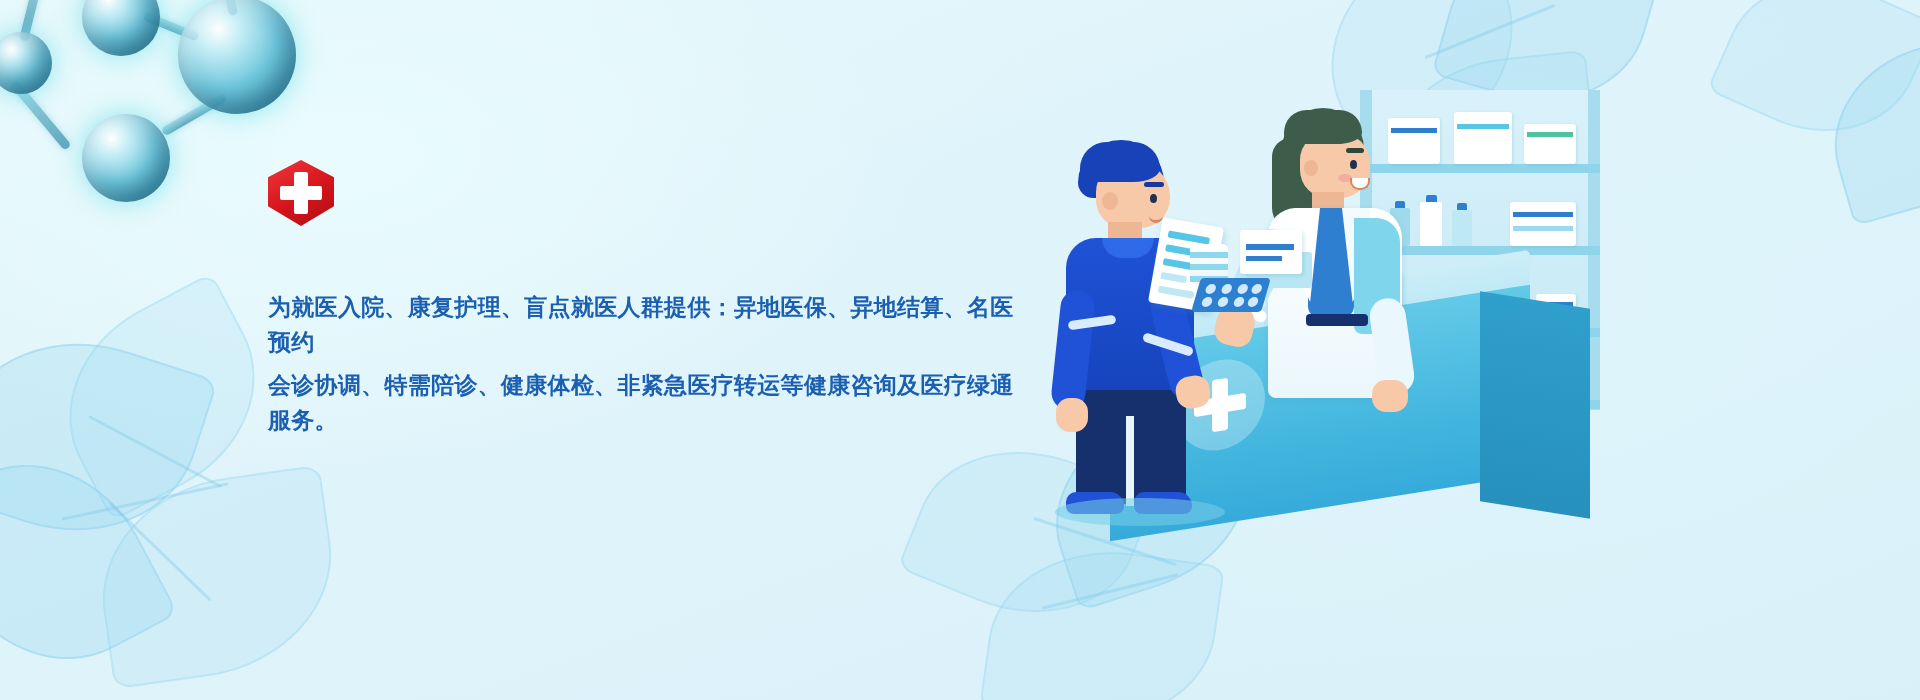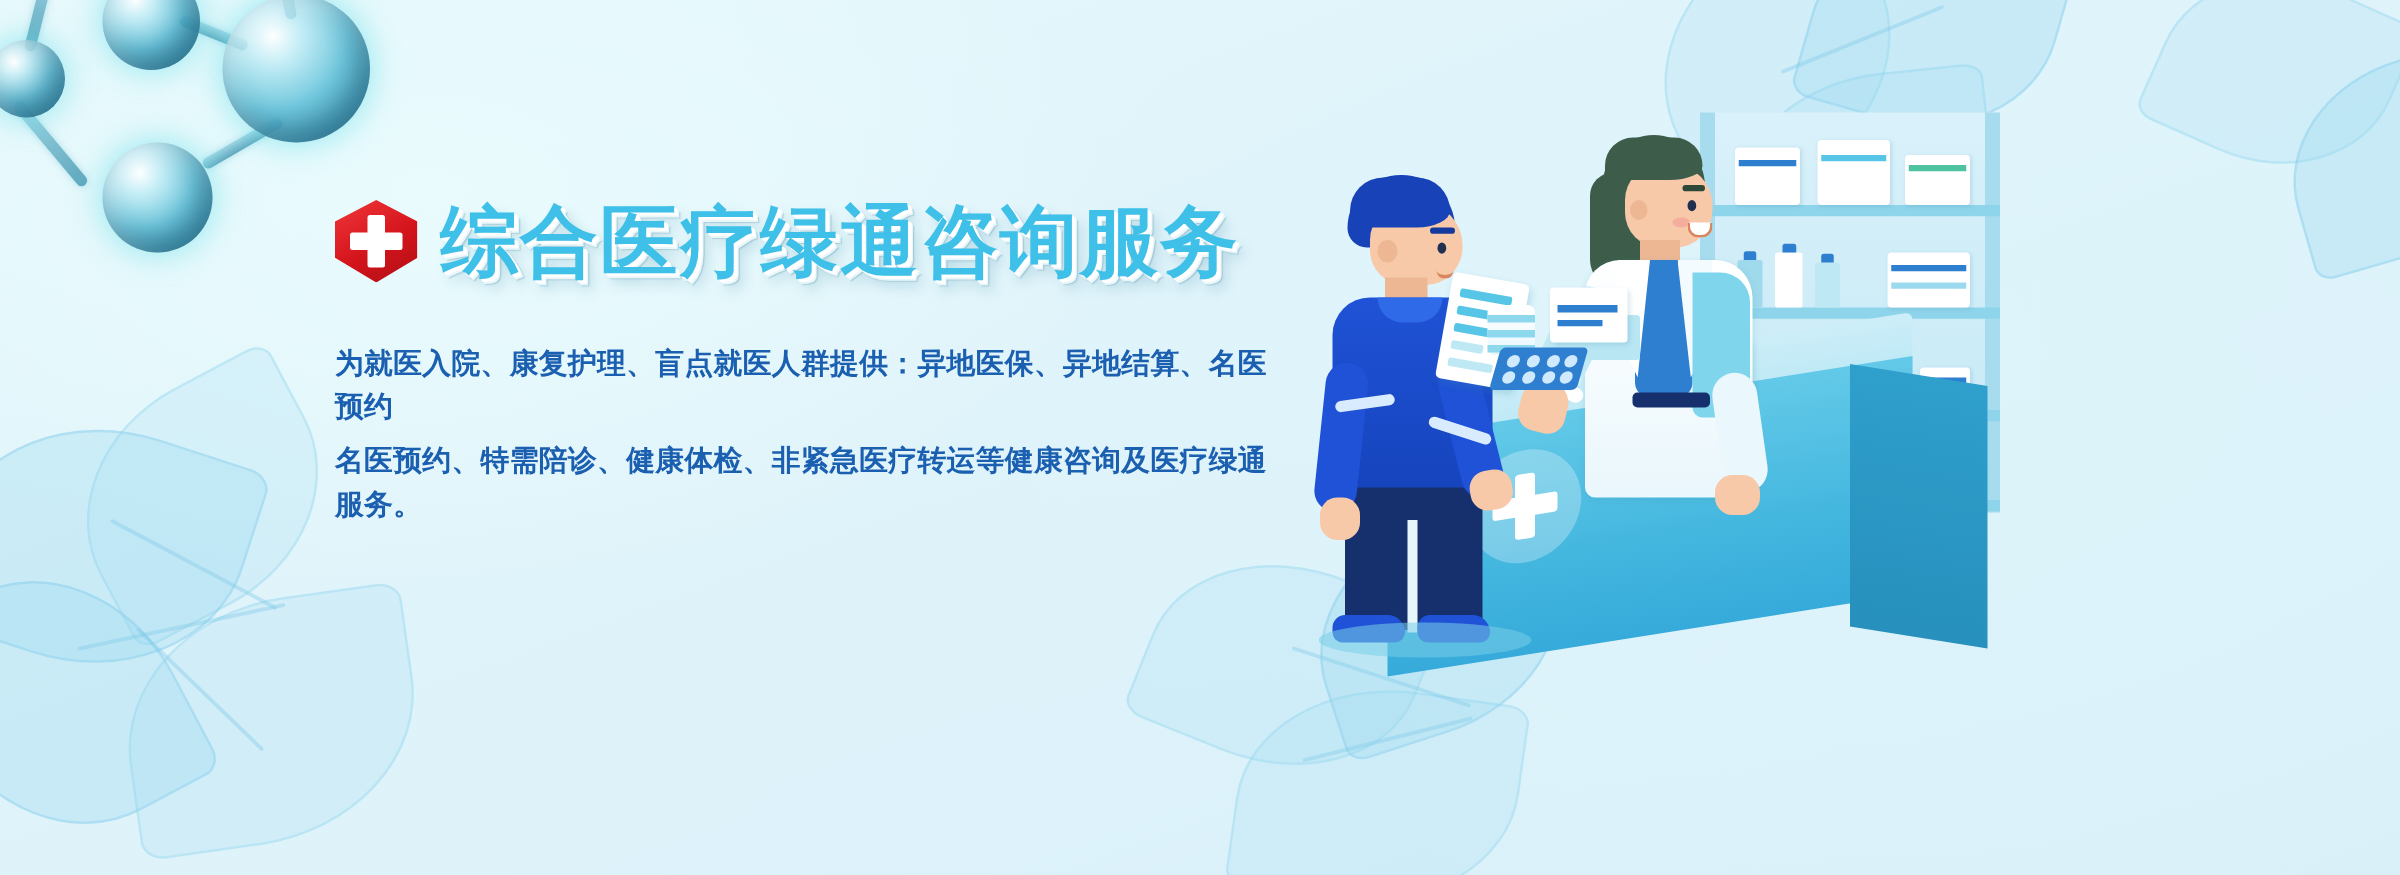--- a/index.html
+++ b/index.html
@@ -72,21 +72,21 @@
     display:flex;align-items:center;justify-content:center;
     color:#ffffff;font-size:29px;font-weight:bold;letter-spacing:5px;
     box-shadow:5px 6px 9px rgba(75,145,175,.32);
     cursor:pointer;
     font-family:"DejaVu Sans","Liberation Sans",sans-serif;
   }
   .pill.c0{background:linear-gradient(180deg,#35b4e2,#1e9ed2);}
   .pill.c1{background:linear-gradient(180deg,#58d4ee,#3fc4e4);}
   .pill.c2{background:linear-gradient(180deg,#35b4e2,#1e9ed2);}
 
-  #desc{margin-top:38px;}
+  #desc{margin-top:54px;}
   #desc p{
     margin:0 0 8px 0;
     font-size:23px;line-height:1.52;font-weight:bold;color:#1b5fb0;
     letter-spacing:.3px;
     font-family:"DejaVu Sans","Liberation Sans",sans-serif;
   }
 
   
   #illu{position:absolute;left:960px;top:0;width:960px;height:700px;}
 
@@ -253,27 +253,26 @@
   </div>
 
   <div id="textblock">
 
     <div id="titlerow">
       <div id="cross-badge">
         <div class="shield"></div>
         <div class="v"></div>
         <div class="h"></div>
       </div>
-      <div id="maintitle">综合医疗绿通咨询服务</div>
     </div>
 
 
     <div id="desc">
       <p>为就医入院、康复护理、盲点就医人群提供：异地医保、异地结算、名医预约</p>
-      <p>名医预约、特需陪诊、健康体检、非紧急医疗转运等健康咨询及医疗绿通服务。</p>
+      <p>会诊协调、特需陪诊、健康体检、非紧急医疗转运等健康咨询及医疗绿通服务。</p>
     </div>
 
   </div>
 
   <div id="illu">
 
     <div id="wedge"></div>
 
     <div id="shelf">
       <div class="frame"></div>

